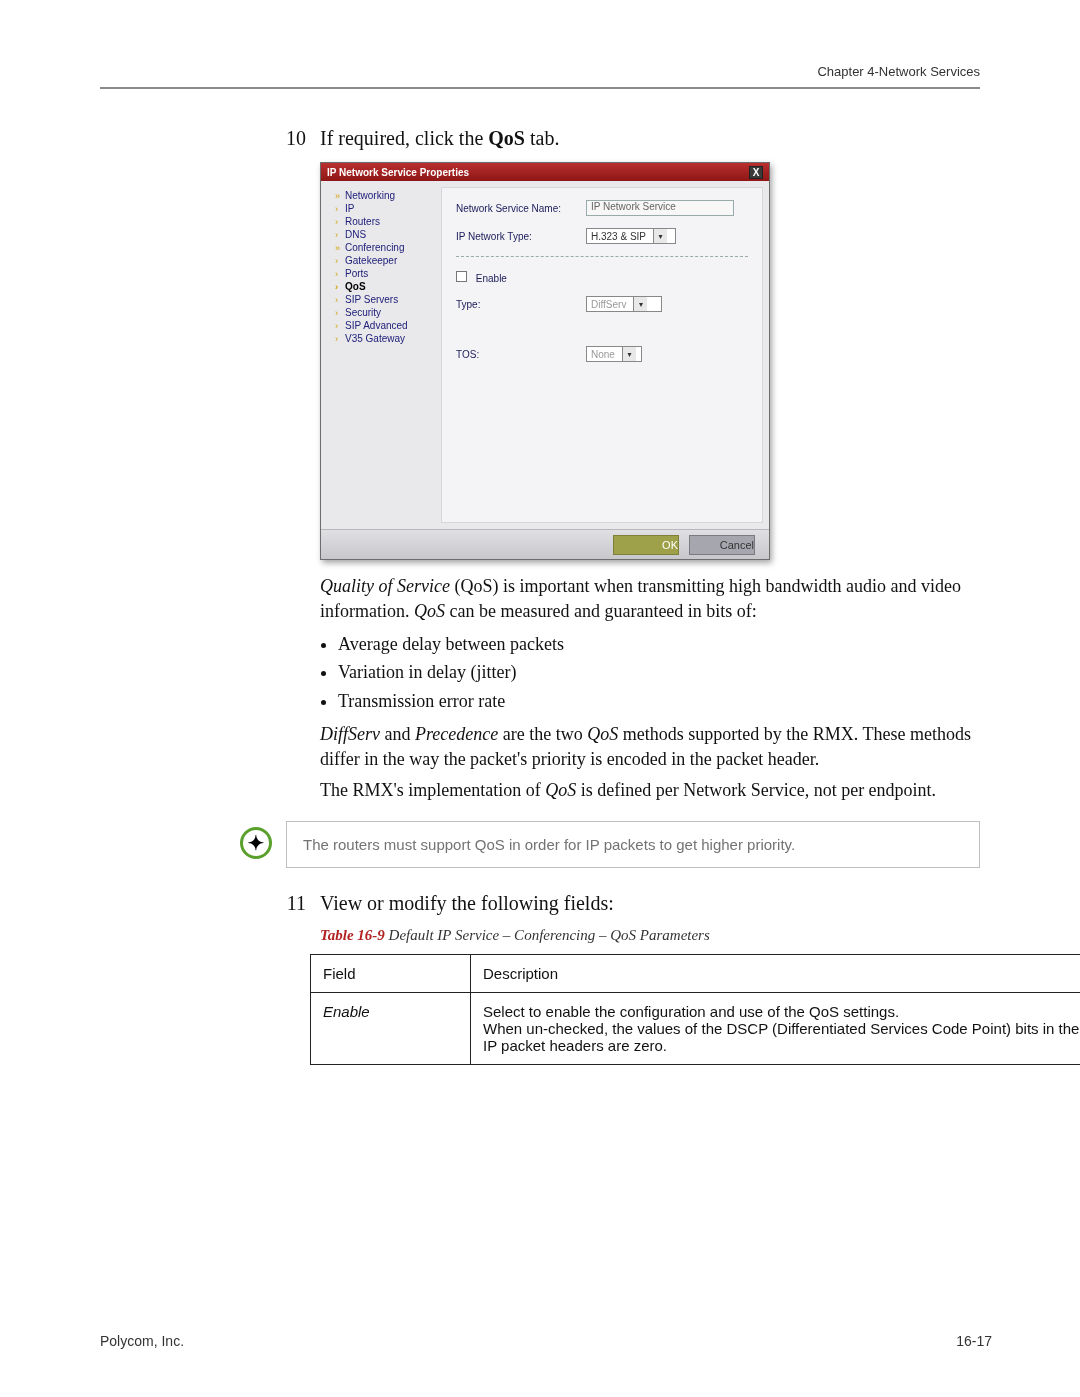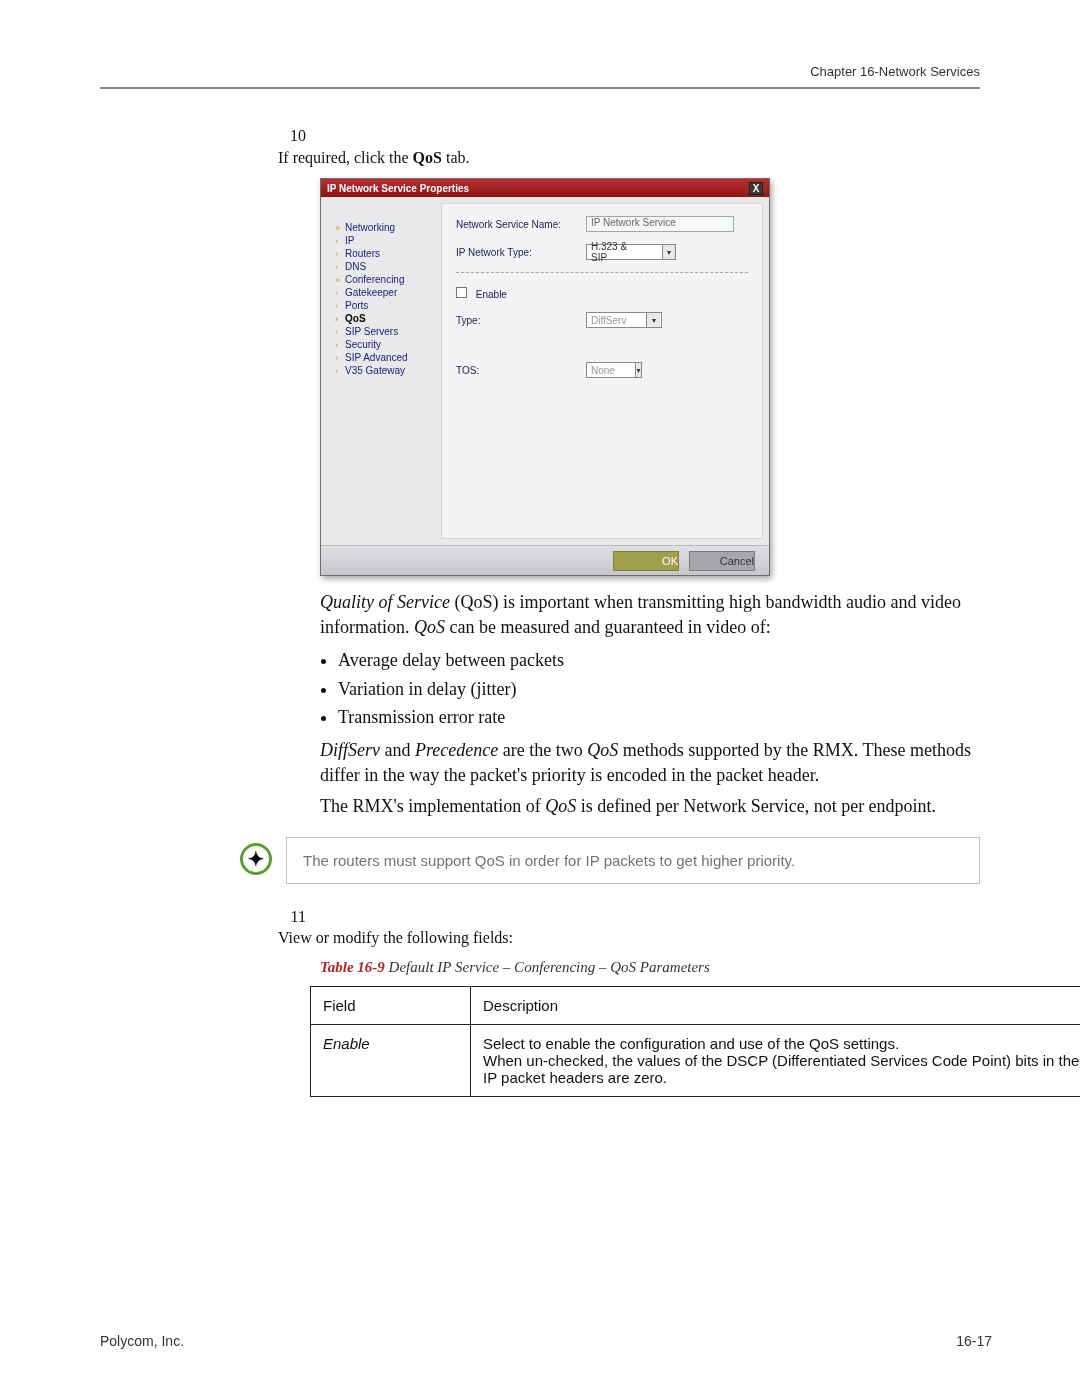--- a/index.html
+++ b/index.html
@@ -21,25 +21,24 @@
     color: #333;
     margin-bottom: 8px;
   }
   .rule {
     height: 2px;
     background: #8a8a8a;
     margin-bottom: 36px;
   }
   .indent { margin-left: 178px; }
   .step {
-    font-size: 16px;
+    font-size: 20px;
     line-height: 1.35;
     display: flex;
     margin-bottom: 10px;
-    flex-direction: column;
   }
   .step-num {
     width: 28px;
     text-align: right;
     margin-right: 14px;
     flex-shrink: 0;
   }
   .step-text { flex: 1; }
   .bold { font-weight: bold; }
   .ital { font-style: italic; }
@@ -71,21 +70,21 @@
   }
   .dlg-close {
     width: 14px; height: 13px;
     background: #3a3a3a;
     color:#fff; font-size:10px; line-height:11px; text-align:center;
     border:1px solid #222;
   }
   .dlg-body { flex:1; display:flex; background:#e9e9ec; }
   .dlg-nav {
     width: 120px;
-    padding: 24px 4px;
+    padding: 8px 4px;
     border-right: 0;
   }
   .dlg-nav-item {
     padding: 1px 0 1px 10px;
     color: #20207a;
     white-space: nowrap;
   }
   .dlg-nav-item.sel { font-weight: bold; color:#000; }
   .dlg-nav-item .chev {
     color: #d1a000;
@@ -100,21 +99,21 @@
     padding: 12px 14px;
   }
   .dlg-row { display:flex; align-items:center; margin-bottom: 12px; font-size:10px; color:#1a1a5a;}
   .dlg-row .lbl { width: 130px; }
   .dlg-input {
     height: 16px; border:1px solid #9aa; background:#f7f7f7;
     font-size:10px; padding:0 4px; color:#666;
   }
   .dlg-select {
     height: 16px; border:1px solid #888; background:#fff; font-size:10px;
-    padding: 0 0 0 4px; display:inline-flex; align-items:center; gap:20px;
+    padding: 0 0 0 4px; display:inline-flex; align-items:center; gap:7px;
     color:#333;
   }
   .dlg-select .caret {
     width:14px; height:14px; border-left:1px solid #888;
     display:inline-flex; align-items:center; justify-content:center;
     font-size:8px; color:#333; background:#e8e8e8;
   }
   .dlg-sep { border-top:1px dashed #9aa; margin: 2px 0 14px 0; }
   .dlg-check { width:11px; height:11px; border:1px solid #777; background:#fff; display:inline-block; margin-right:6px;}
   .dlg-buttons {
@@ -214,21 +213,21 @@
     font-family: Arial, Helvetica, sans-serif;
     font-size: 14px;
     color:#333;
   }
 </style>
 </head>
 <body>
 
 <div class="page">
 
-  <div class="header-right">Chapter 16-Network Services</div>
+  <div class="header-right">Chapter 4-Network Services</div>
   <div class="rule"></div>
 
   <div class="indent">
 
     <div class="step">
       <div class="step-num">10</div>
       <div class="step-text">
         <span>If required, click the </span><span class="bold">QoS</span><span> tab.</span>
       </div>
     </div>
@@ -289,21 +288,21 @@
           </div>
         </div>
       </div>
       <div class="dlg-buttons">
         <span class="dlg-btn ok">OK</span>
         <span class="dlg-btn cancel">Cancel</span>
       </div>
     </div>
 
     <div class="para">
-      <span class="ital">Quality of Service</span><span> (QoS) is important when transmitting high bandwidth audio and video information. </span><span class="ital">QoS</span><span> can be measured and guaranteed in video of:</span>
+      <span class="ital">Quality of Service</span><span> (QoS) is important when transmitting high bandwidth audio and video information. </span><span class="ital">QoS</span><span> can be measured and guaranteed in bits of:</span>
     </div>
 
     <ul class="bullets" id="bullets">
         <li>Average delay between packets</li>
         <li>Variation in delay (jitter)</li>
         <li>Transmission error rate</li>
       </ul>
 
     <div class="para">
       <span class="ital">DiffServ</span><span> and </span><span class="ital">Precedence</span><span> are the two </span><span class="ital">QoS</span><span> methods supported by the RMX. These methods differ in the way the packet's priority is encoded in the packet header.</span>

